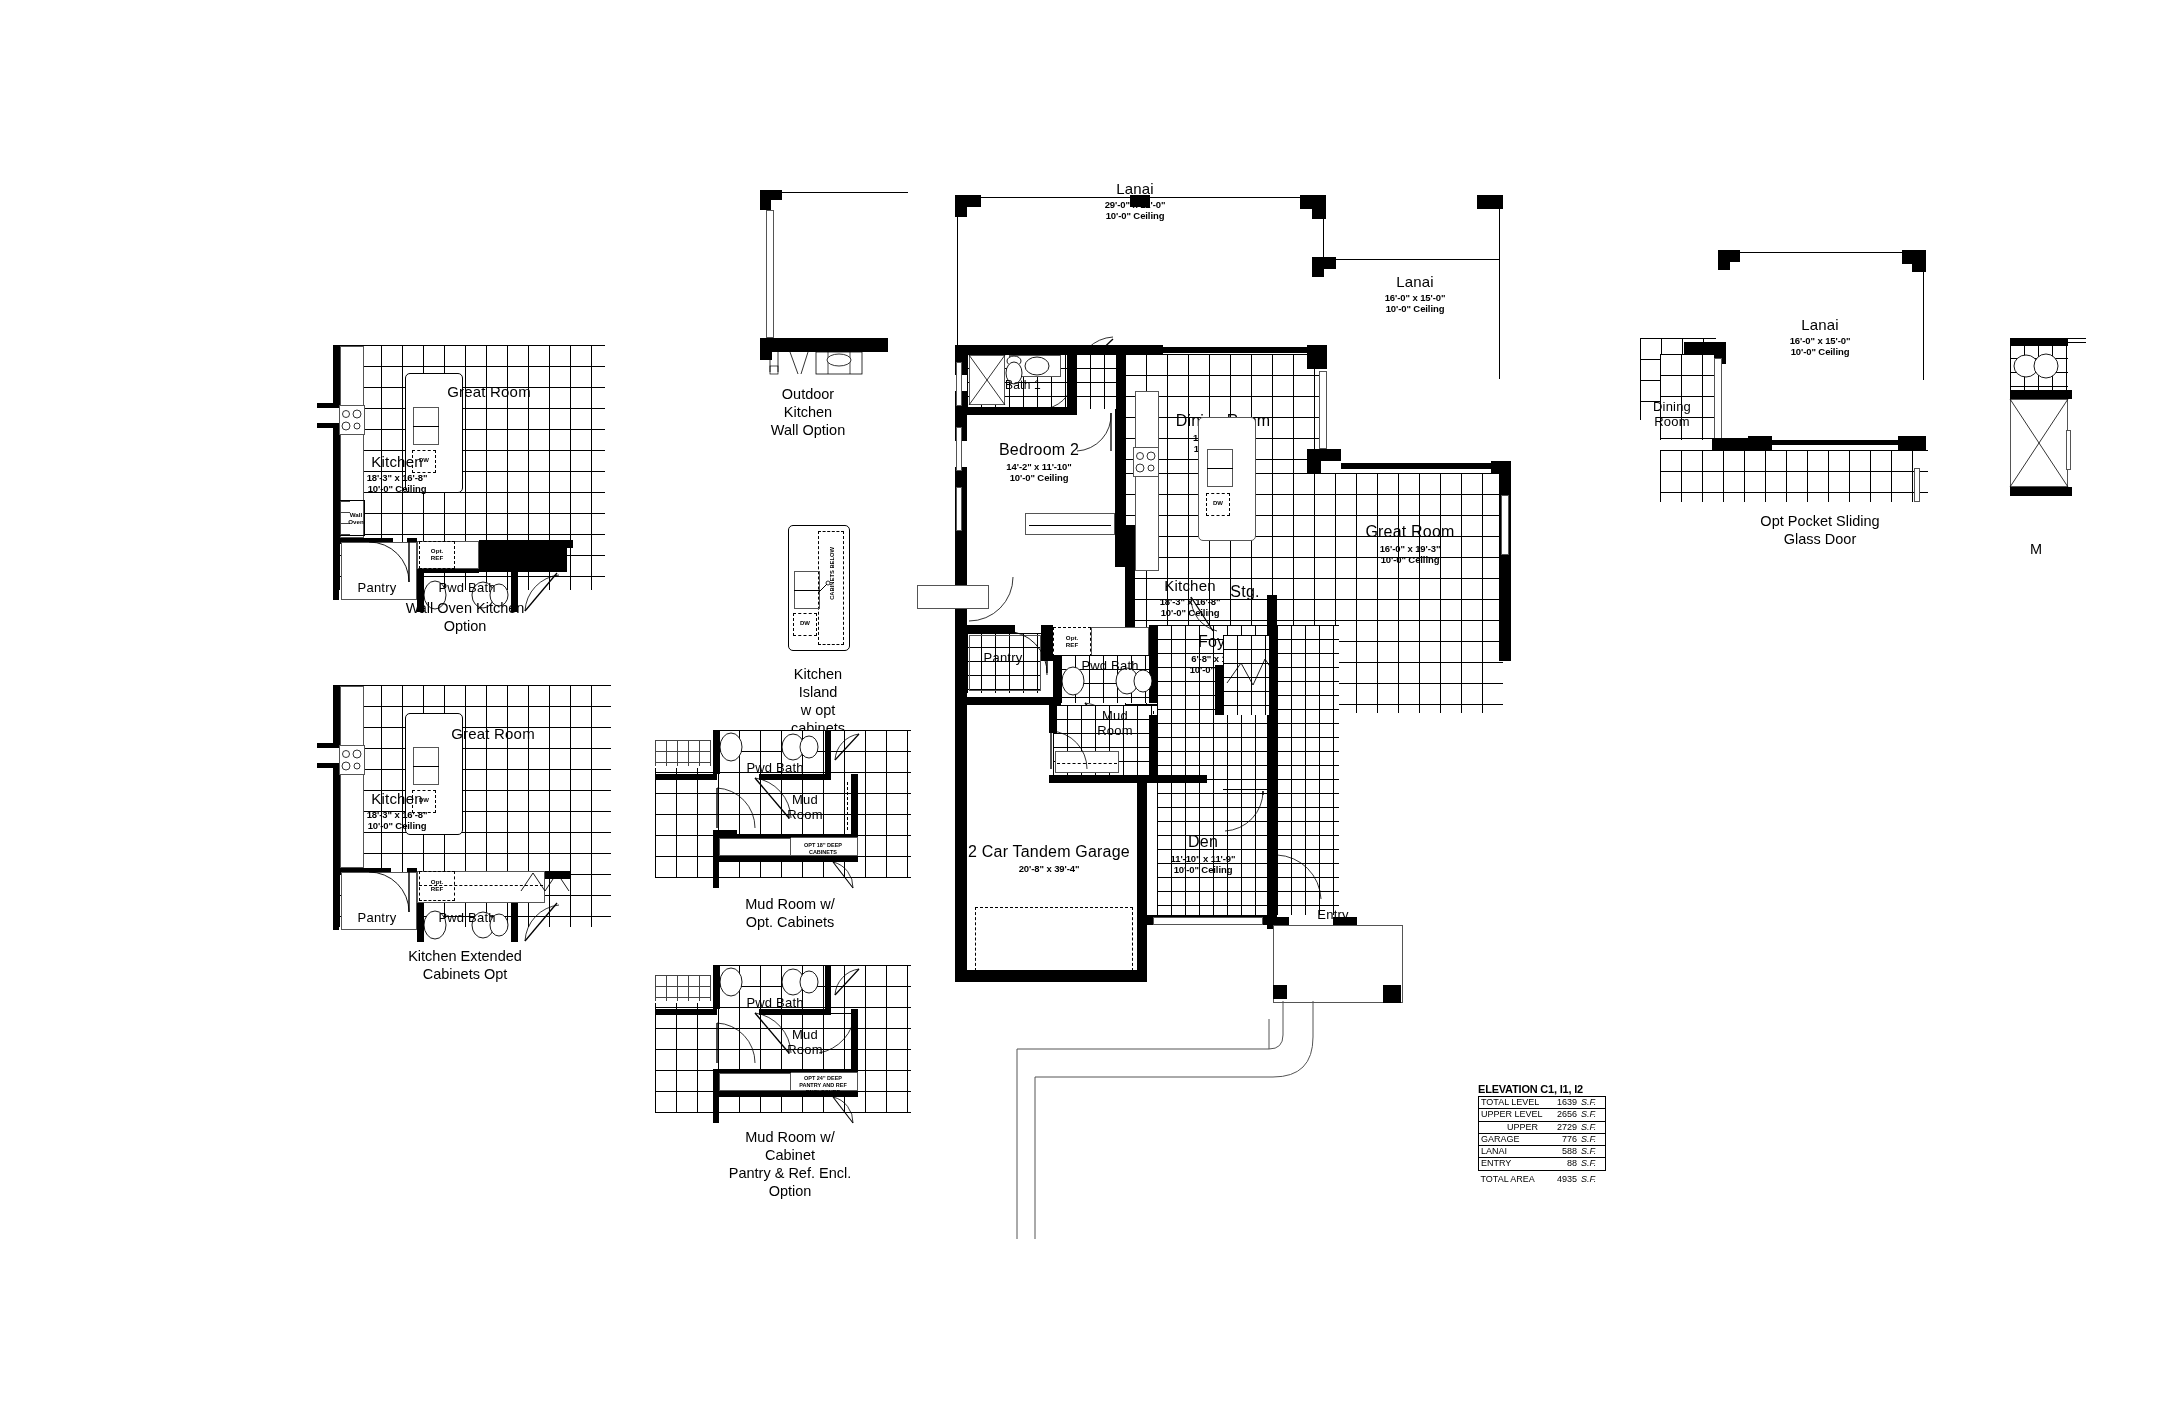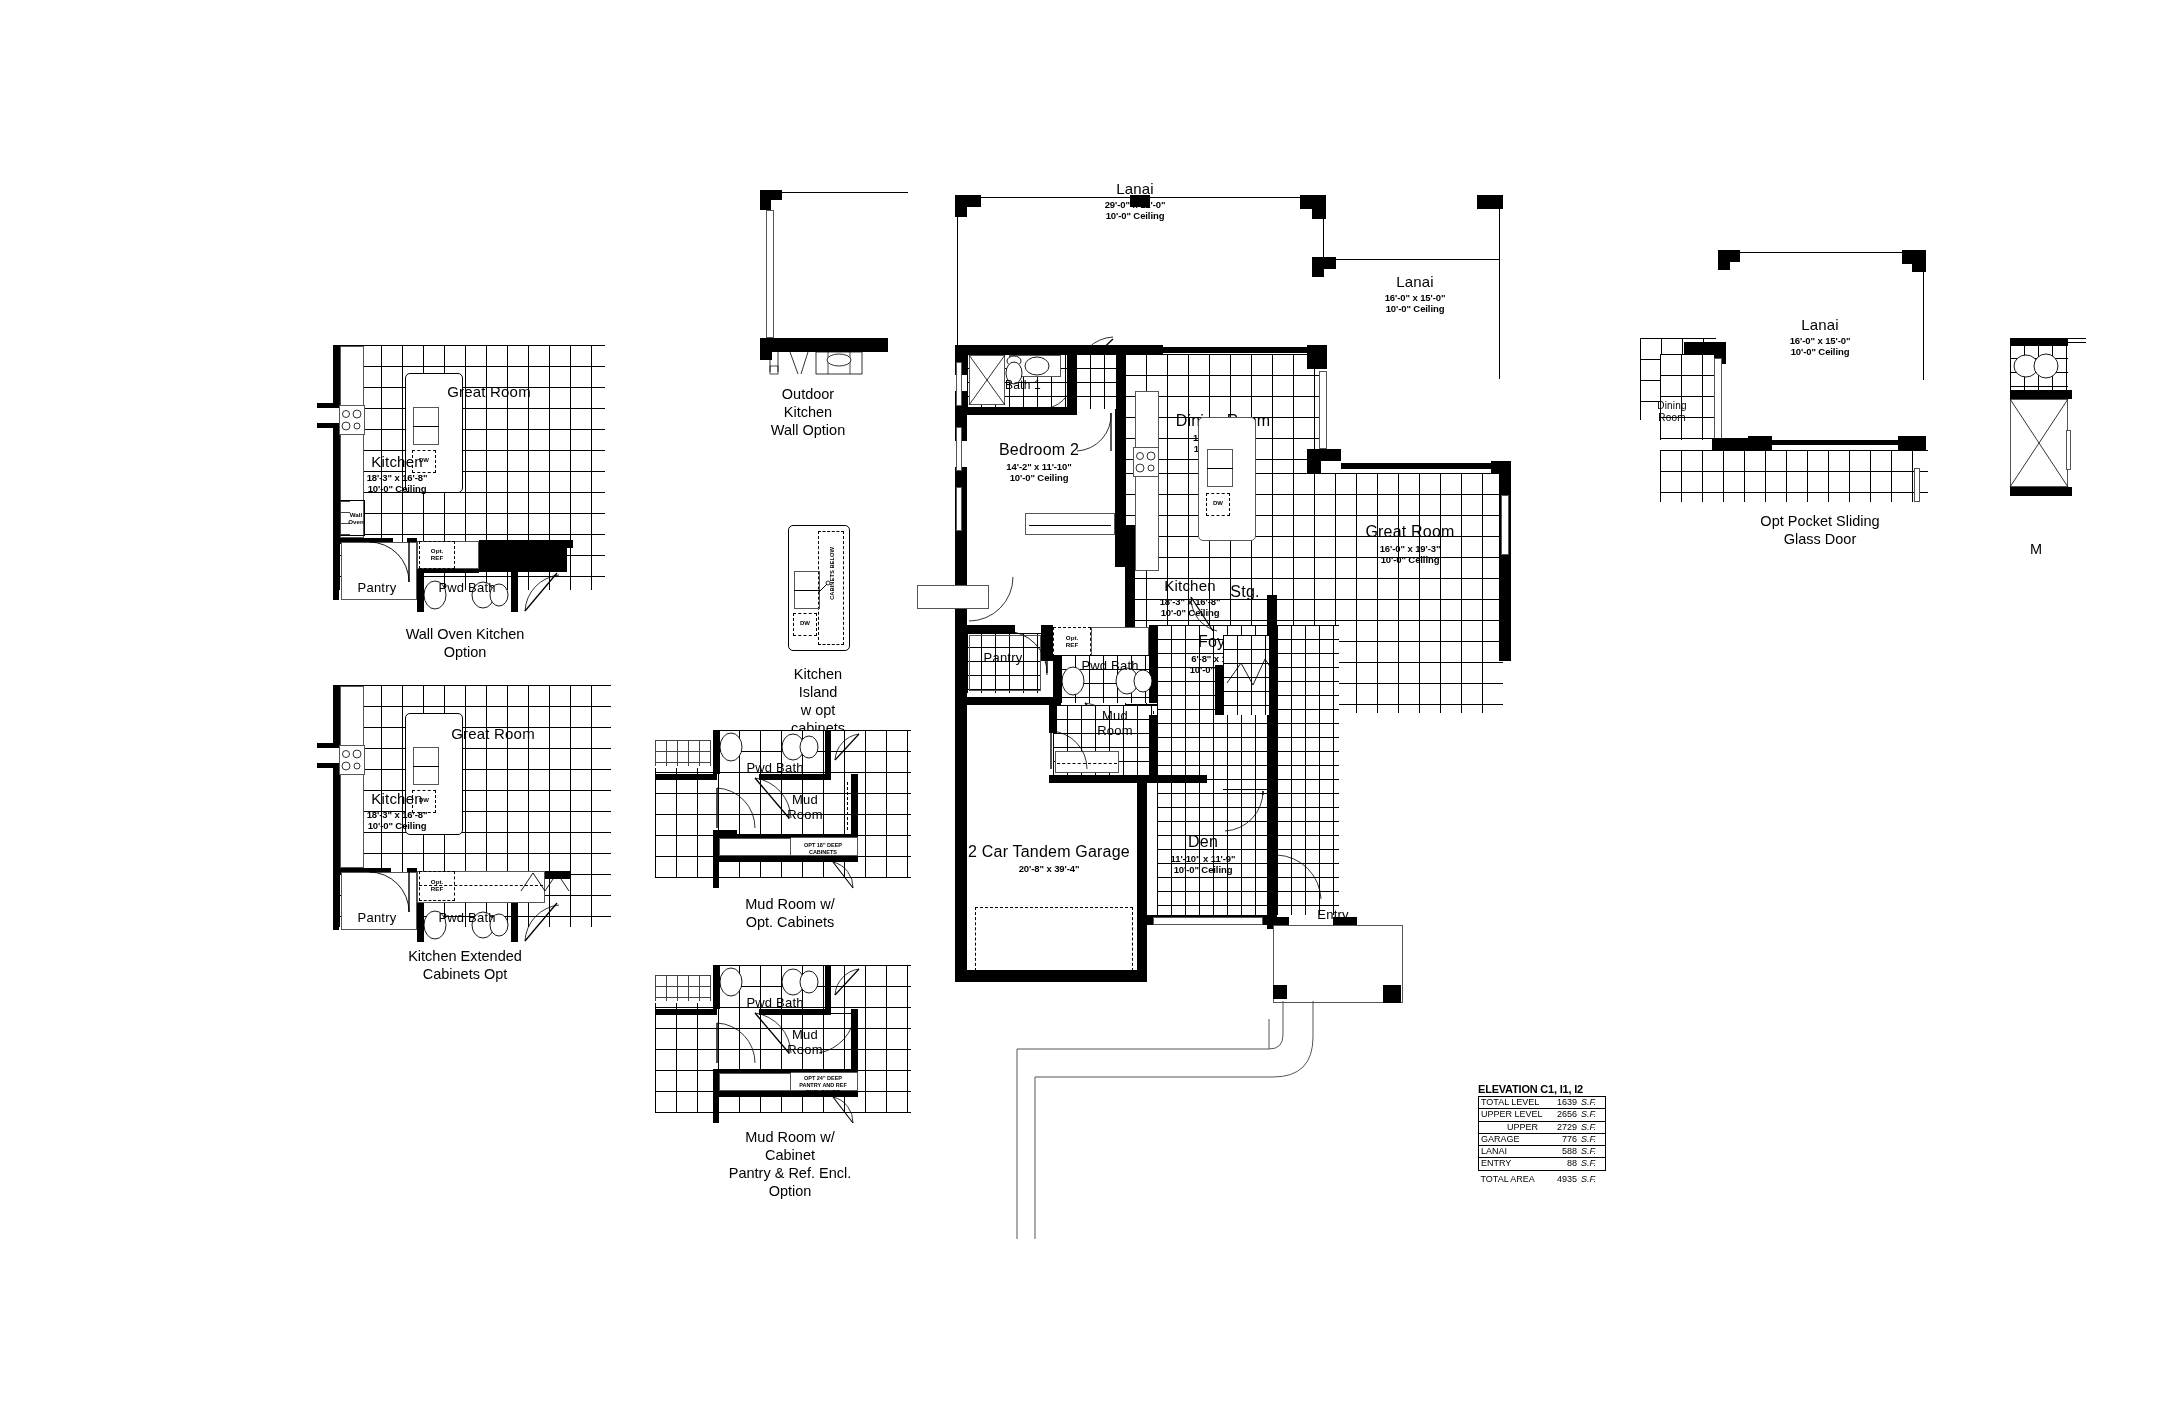--- a/index.html
+++ b/index.html
@@ -121,21 +121,21 @@
   </svg>
 
   <div class="wall" style="left:242px;top:195px;width:6px;height:8px;"></div>
 
   <div class="lbl rm-name" style="left:164px;top:38px;">Great Room</div>
   <div class="lbl rm-name" style="left:72px;top:108px;">Kitchen</div>
   <div class="lbl rm-dim" style="left:72px;top:127px;">18'-3" x 16'-8"</div>
   <div class="lbl rm-dim" style="left:72px;top:138px;">10'-0" Ceiling</div>
   <div class="lbl rm-name" style="left:52px;top:235px;font-size:13px;">Pantry</div>
   <div class="lbl rm-name" style="left:142px;top:235px;font-size:13px;">Pwd Bath</div>
-  <div class="opt-title" style="left:140px;top:280px;">Wall Oven Kitchen
+  <div class="opt-title" style="left:140px;top:254px;">Wall Oven Kitchen
 Option</div>
 </div>
 
 <div class="plan" style="left:325px;top:685px;width:285px;height:280px;">
   <div class="tile" style="left:14px;top:0;width:272px;height:242px;"></div>
   <div class="wall" style="left:8px;top:0;width:7px;height:58px;"></div>
   <div class="wall" style="left:8px;top:83px;width:7px;height:100px;"></div>
   <div class="wall" style="left:-8px;top:58px;width:23px;height:5px;"></div>
   <div class="wall" style="left:-8px;top:78px;width:23px;height:5px;"></div>
   <div class="wall" style="left:8px;top:183px;width:58px;height:6px;"></div>
@@ -589,21 +589,21 @@
   <div class="wall" style="left:108px;top:186px;width:24px;height:14px;"></div>
   <div class="thin" style="left:132px;top:190px;width:132px;height:5px;"></div>
   <div class="wall" style="left:258px;top:186px;width:28px;height:14px;"></div>
   <div class="wall" style="left:272px;top:186px;width:14px;height:32px;"></div>
   <div class="tile" style="left:20px;top:200px;width:268px;height:52px;"></div>
   <div class="outline-thin white" style="left:274px;top:218px;width:6px;height:34px;"></div>
 
   <div class="lbl rm-name" style="left:180px;top:66px;">Lanai</div>
   <div class="lbl rm-dim" style="left:180px;top:85px;">16'-0" x 15'-0"</div>
   <div class="lbl rm-dim" style="left:180px;top:96px;">10'-0" Ceiling</div>
-  <div class="lbl rm-name" style="left:32px;top:150px;font-size:10px;white-space:pre-line;line-height:1.15;">Dining
+  <div class="lbl rm-name" style="left:32px;top:150px;font-size:13px;white-space:pre-line;line-height:1.15;">Dining
 Room</div>
   <div class="opt-title" style="left:180px;top:262px;">Opt Pocket Sliding
 Glass Door</div>
 </div>
 
 <div class="plan" style="left:2010px;top:330px;width:170px;height:230px;">
   <div class="tile-sm" style="left:0;top:14px;width:58px;height:46px;"></div>
   <div class="wall" style="left:0;top:8px;width:58px;height:8px;"></div>
   <div class="thin" style="left:44px;top:8px;width:32px;height:1px;"></div>
   <div class="thin" style="left:44px;top:12px;width:32px;height:1px;"></div>

